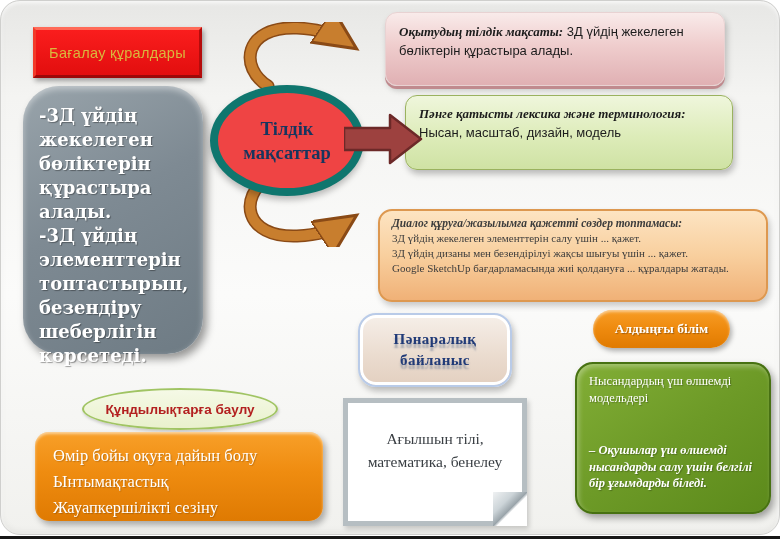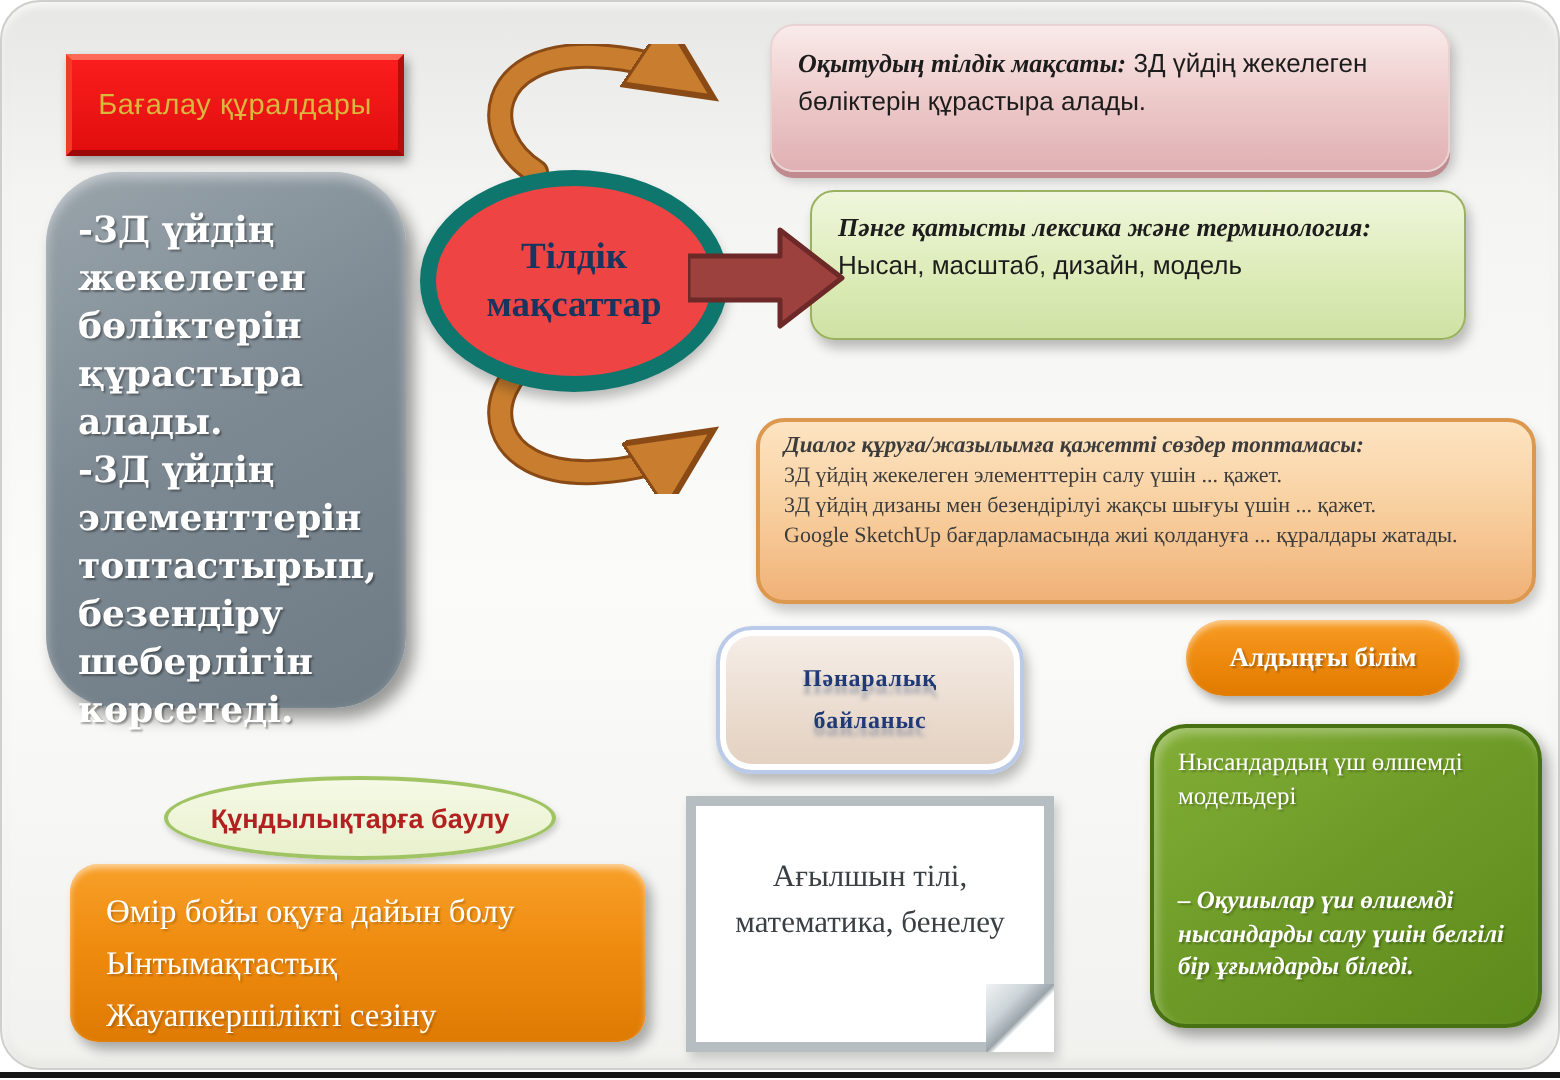--- a/index.html
+++ b/index.html
@@ -61,21 +61,21 @@
   .tan-box .tan-title{font-family:"Liberation Serif",serif;font-weight:700;font-style:italic;
     font-size:11.5px;line-height:15px;}
   .tan-box .tan-line{font-family:"Liberation Serif",serif;font-size:11px;line-height:15px;}
 
   
   .beige-box{left:358px;top:313px;width:154px;height:74px;border-radius:18px;
     background:linear-gradient(180deg,#f6efe9 0%,#eadbce 60%,#e3d0c0 100%);
     border:2px solid #b9cbe8;box-shadow:inset 0 0 0 3px #ffffff, 2px 4px 6px rgba(0,0,0,.25);
     display:flex;flex-direction:column;align-items:center;justify-content:center;}
   .beige-box span{color:#203a77;font-family:"Liberation Serif",serif;font-weight:700;
-    font-size:12px;line-height:21px;letter-spacing:.4px;
+    font-size:15px;line-height:21px;letter-spacing:.4px;
     text-shadow:0 4px 2px rgba(125,135,155,.65);}
 
   
   .page{left:343px;top:398px;width:184px;height:128px;background:#ffffff;
     border:5px solid #b6bec2;box-shadow:2px 3px 5px rgba(0,0,0,.18);
     text-align:center;padding-top:24px;}
   .page span{font-family:"Liberation Serif",serif;font-size:15.5px;line-height:23px;color:#3a3f44;
     display:inline-block;width:150px;}
   .page-fold{position:absolute;right:-5px;bottom:-5px;width:34px;height:34px;
     background:linear-gradient(to top left,#ffffff 0%,#ffffff 44%,#9aa4aa 50%,#ccd4d8 68%,#f0f2f3 100%);}

